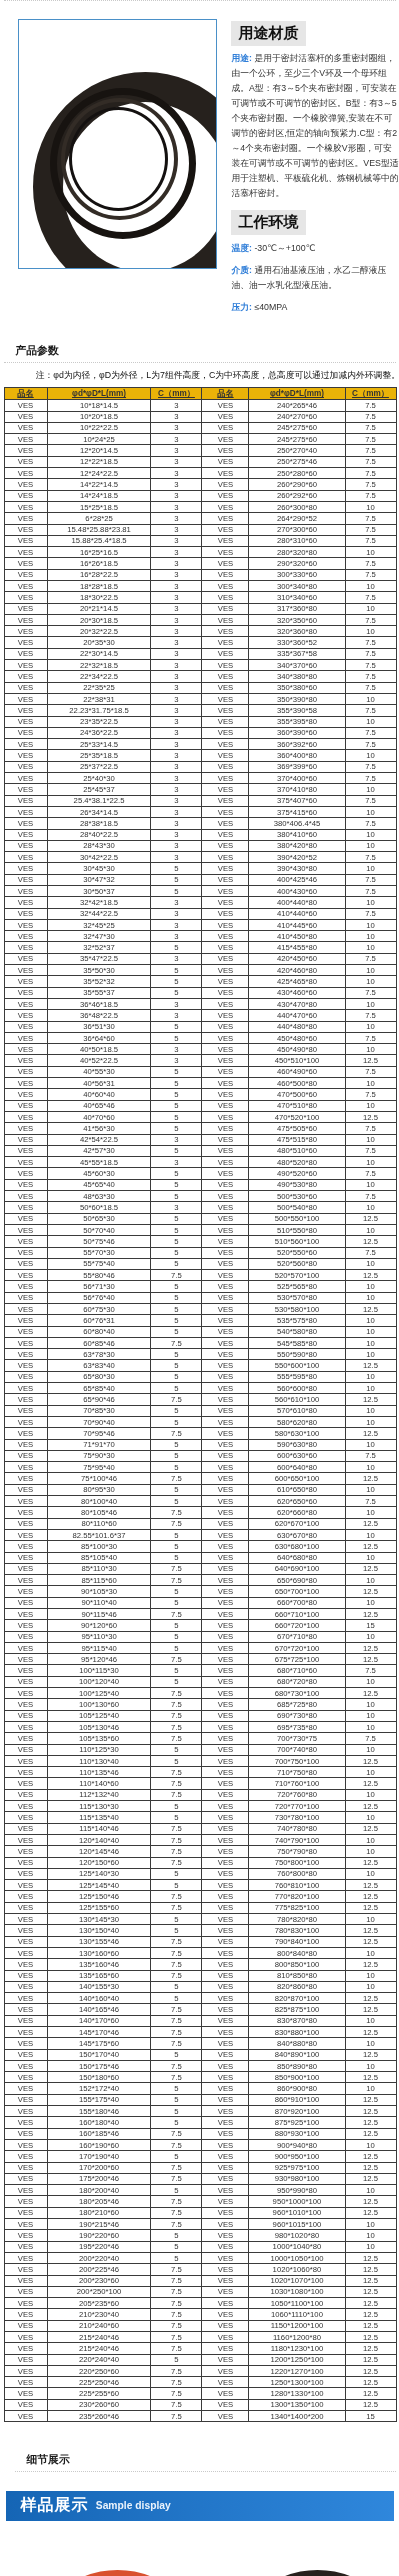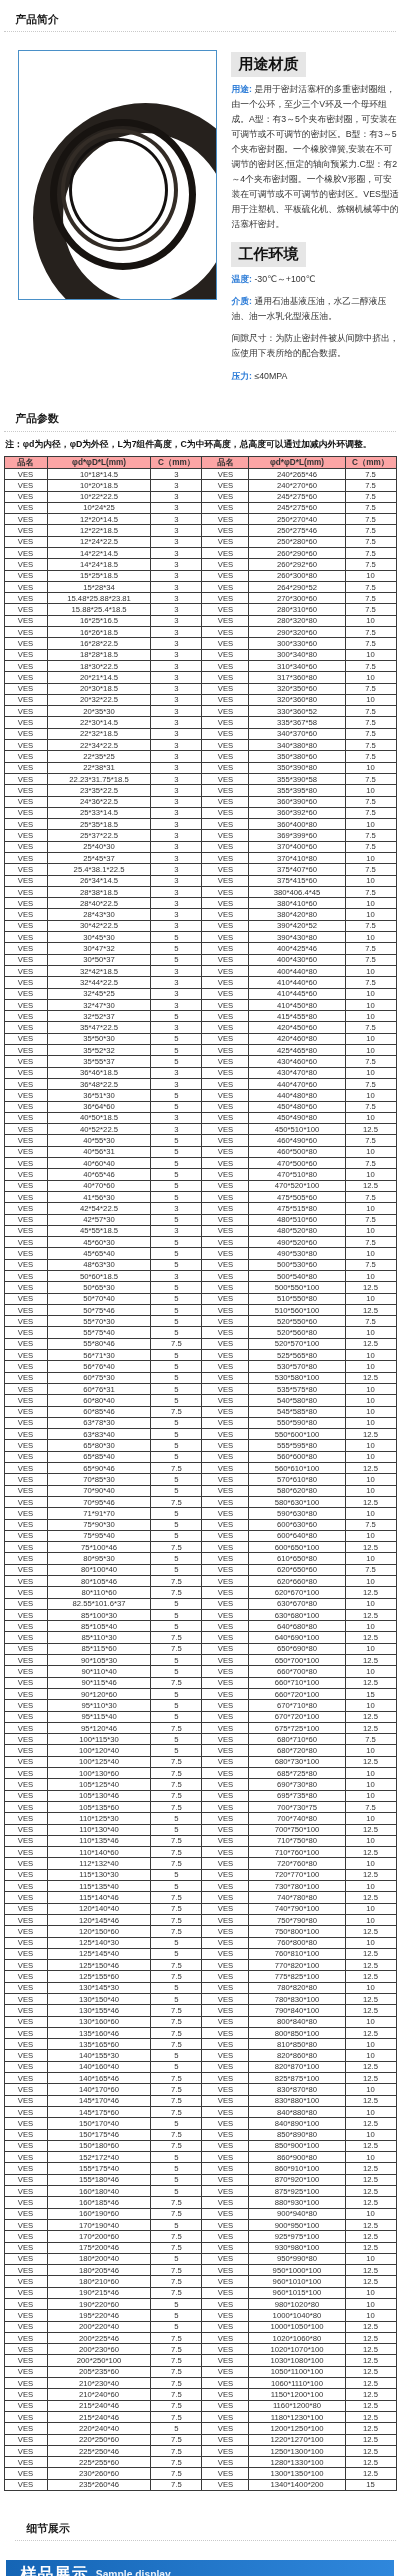--- a/index.html
+++ b/index.html
@@ -8,37 +8,36 @@
   .dotted{border:none;border-bottom:1px dotted #c9c9c9;margin:0 4.1px;}
   
   .intro-flex{display:flex;padding:17.5px 0 0 18px;}
   .photo-box{width:197px;height:248px;border:0.5px solid #4a90c8;background:#fff;position:relative;overflow:hidden;flex:none;}
   .ring-art{position:absolute;border-radius:50%;}
   .intro-col{width:170px;margin-left:14.4px;}
   .chip{display:inline-block;background:#e6e6e6;color:#111;font-weight:bold;font-size:15px;padding:3.1px 7.2px;margin:2.1px 0 5.2px 0;}
   .ptext{font-size:8.8px;line-height:15px;color:#333;margin:0 0 7.2px 0;}
   .blab{color:#2f7ed8;font-weight:bold;}
   
-  .note{font-size:8.8px;font-weight:bold;color:#111;margin:7.2px 0 5.2px 5.2px;}
+  .note{font-size:8.8px;font-weight:normal;color:#111;margin:7.2px 0 5.2px 5.2px;text-align:right;}
   table.params{border-collapse:collapse;width:393px;margin:0 auto;table-layout:fixed;}
   table.params th, table.params td{border:0.5px solid #3a3a3a;text-align:center;font-size:7.7px;height:10.3px;padding:0;overflow:hidden;white-space:nowrap;}
-  table.params th{background:#fca5a5;font-weight:bold;font-size:8.2px;height:10.8px;}
+  table.params th{background:#eab308;font-weight:bold;font-size:8.2px;height:10.8px;text-decoration:underline;}
   
   .banner{margin:18.5px 6.2px 0 6.2px;height:30px;background:linear-gradient(90deg,#1565b5,#2f87dc);display:flex;align-items:center;padding-left:14.4px;}
   .banner .zh{color:#fff;font-size:16px;font-weight:bold;letter-spacing:1px;}
   .banner .en{color:#eaf3fc;font-size:10.3px;margin-left:7.2px;font-weight:bold;}
   
   .photo-pair{display:flex;justify-content:space-between;padding:0 5.2px;margin-top:34px;height:160px;}
   .stack-photo{width:192px;height:160px;position:relative;overflow:hidden;background:#fff;}
 </style>
 </head>
 <body>
 
 <div>
-  <div class="sec-title">产品简介</div>
   <hr class="dotted">
   <div class="intro-flex">
     <div class="photo-box">
 
       <div class="ring-art" style="left:14.4px;top:52px;width:165px;height:170px;border:30px solid #26211d;"></div>
       <div class="ring-art" style="left:31px;top:68px;width:132px;height:137px;border:7.2px solid #171310;"></div>
       <div class="ring-art" style="left:42px;top:78px;width:109px;height:114px;border:4.1px solid #332c26;"></div>
       <div class="ring-art" style="left:50px;top:87px;width:93px;height:98px;border:3.1px solid #141110;"></div>
     </div>
     <div class="intro-col">
@@ -49,21 +48,20 @@
       </p>
       <span class="chip">工作环境</span>
       <p class="ptext">
         <span class="blab">温度:</span>
         <span>-30℃～+100℃</span>
       </p>
       <p class="ptext">
         <span class="blab">介质:</span>
         <span>通用石油基液压油，水乙二醇液压油、油一水乳化型液压油。</span>
       </p>
-      <p class="ptext">间隙尺寸：为防止密封件被从间隙中挤出，应使用下表所给的配合数据。</p>
       <p class="ptext">
         <span class="blab">压力:</span>
         <span>≤40MPA</span>
       </p>
     </div>
   </div>
 </div>
 
 <div style="margin-top:8.2px;">
   <div class="sec-title">产品参数</div>
@@ -164,21 +162,21 @@
         <tr>
           <td>VES</td>
           <td>15*25*18.5</td>
           <td>3</td>
           <td>VES</td>
           <td>260*300*80</td>
           <td>10</td>
         </tr>
         <tr>
           <td>VES</td>
-          <td>15*28*34</td>
+          <td>6*28*25</td>
           <td>3</td>
           <td>VES</td>
           <td>264*290*52</td>
           <td>7.5</td>
         </tr>
         <tr>
           <td>VES</td>
           <td>15.48*25.88*23.81</td>
           <td>3</td>
           <td>VES</td>

